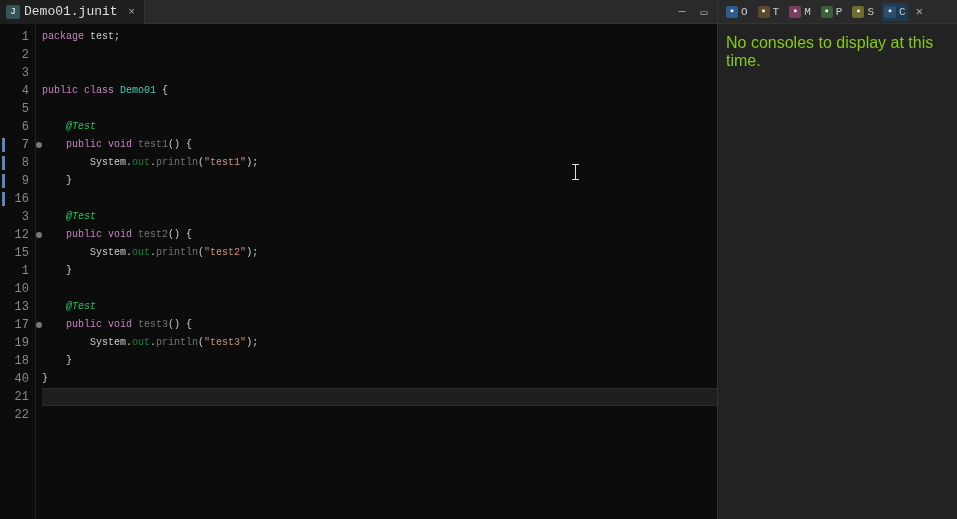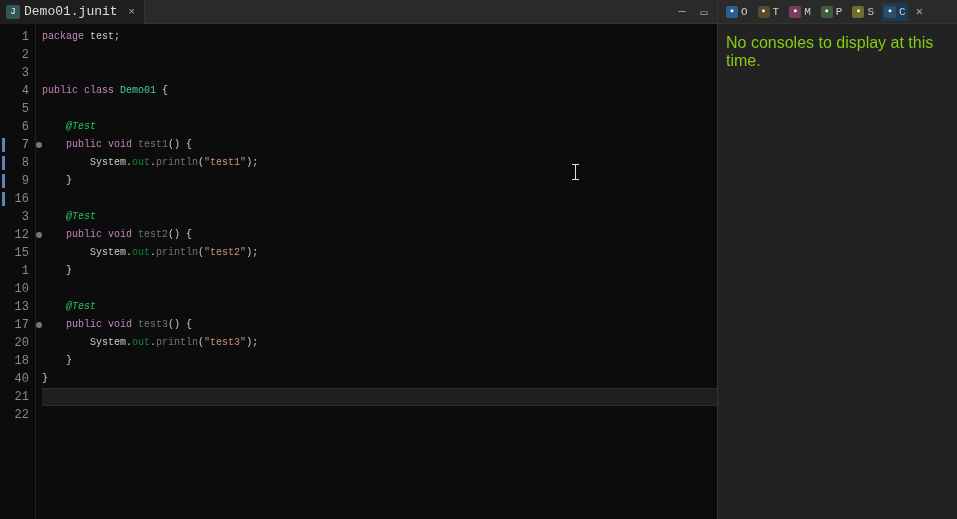--- a/index.html
+++ b/index.html
@@ -107,21 +107,21 @@
         <div class="ln mark">8</div>
         <div class="ln mark">9</div>
         <div class="ln mark">16</div>
         <div class="ln">3</div>
         <div class="ln">12<span class="marker"></span></div>
         <div class="ln">15</div>
         <div class="ln">1</div>
         <div class="ln">10</div>
         <div class="ln">13</div>
         <div class="ln">17<span class="marker"></span></div>
-        <div class="ln">20</div>
+        <div class="ln">19</div>
         <div class="ln">18</div>
         <div class="ln">40</div>
         <div class="ln">21</div>
         <div class="ln">22</div>
       </div>
     <div class="code" id="code">
       <div class="cursor-ibeam" id="ibeam" style="left: 536px; top: 140px;">
           <span class="stem"></span>
         </div>
     <div class="code-line"><span class="kw">package</span> <span class="pkg">test</span><span class="punct">;</span></div>

